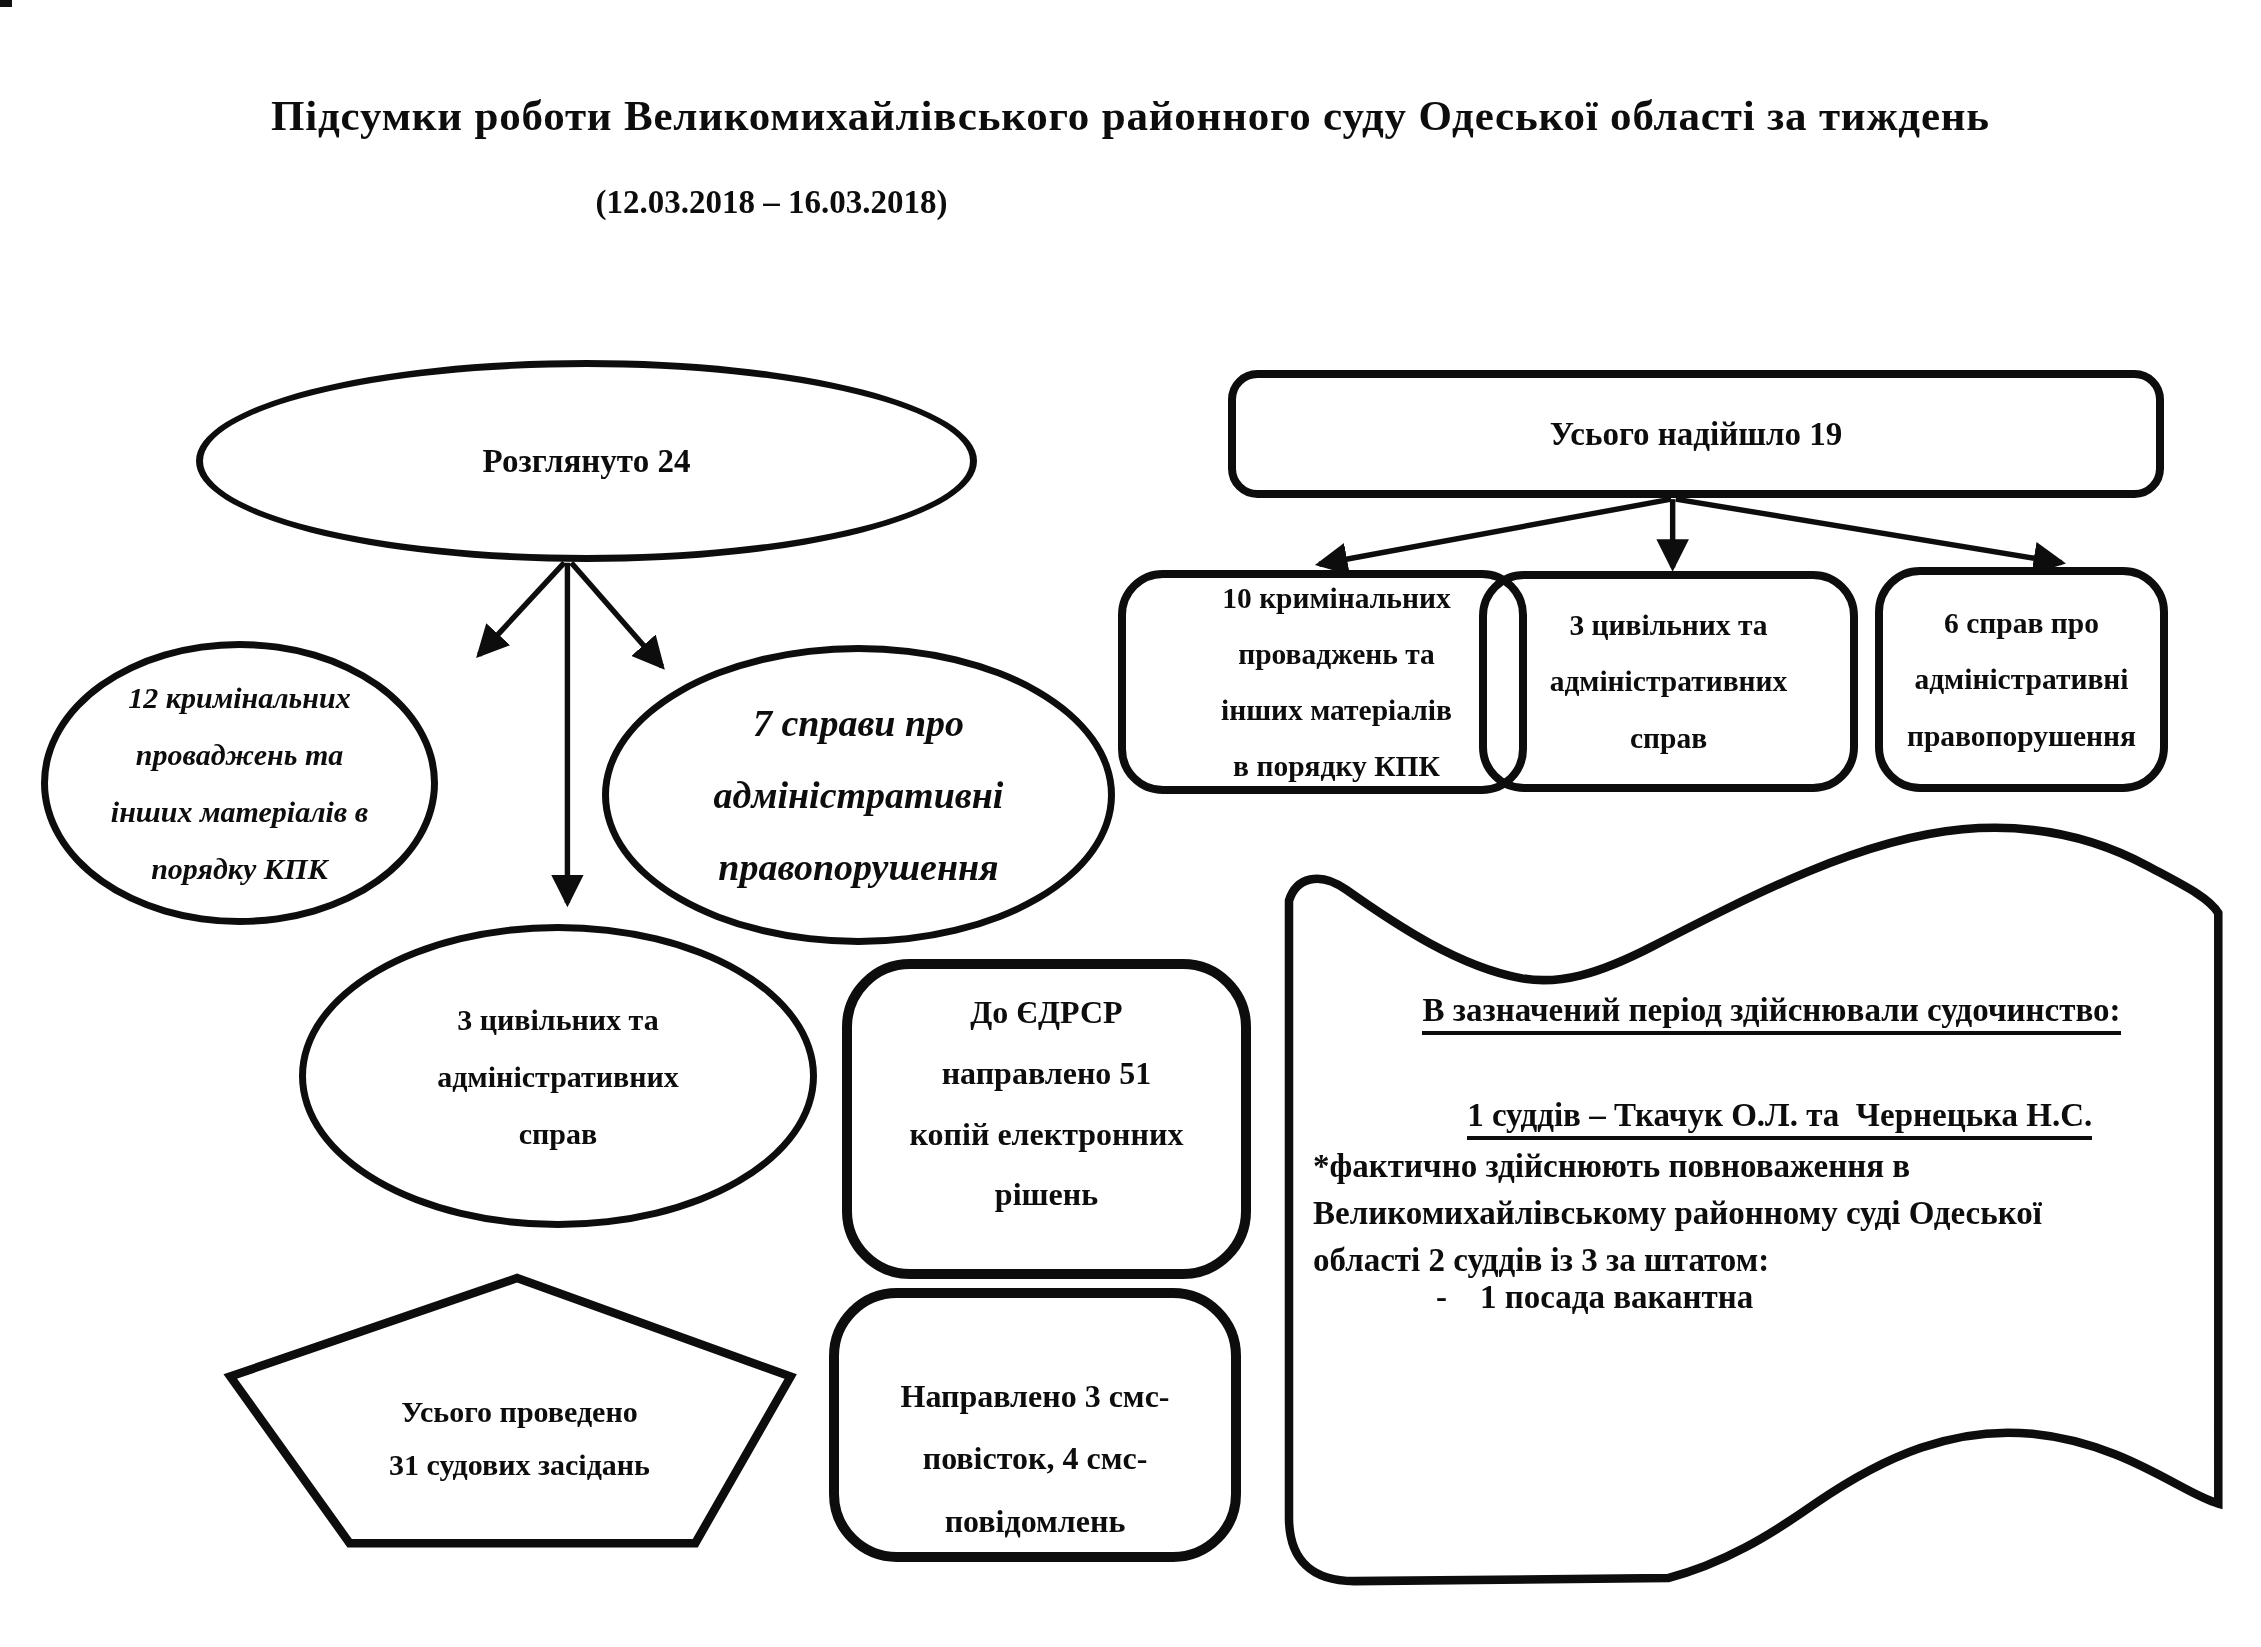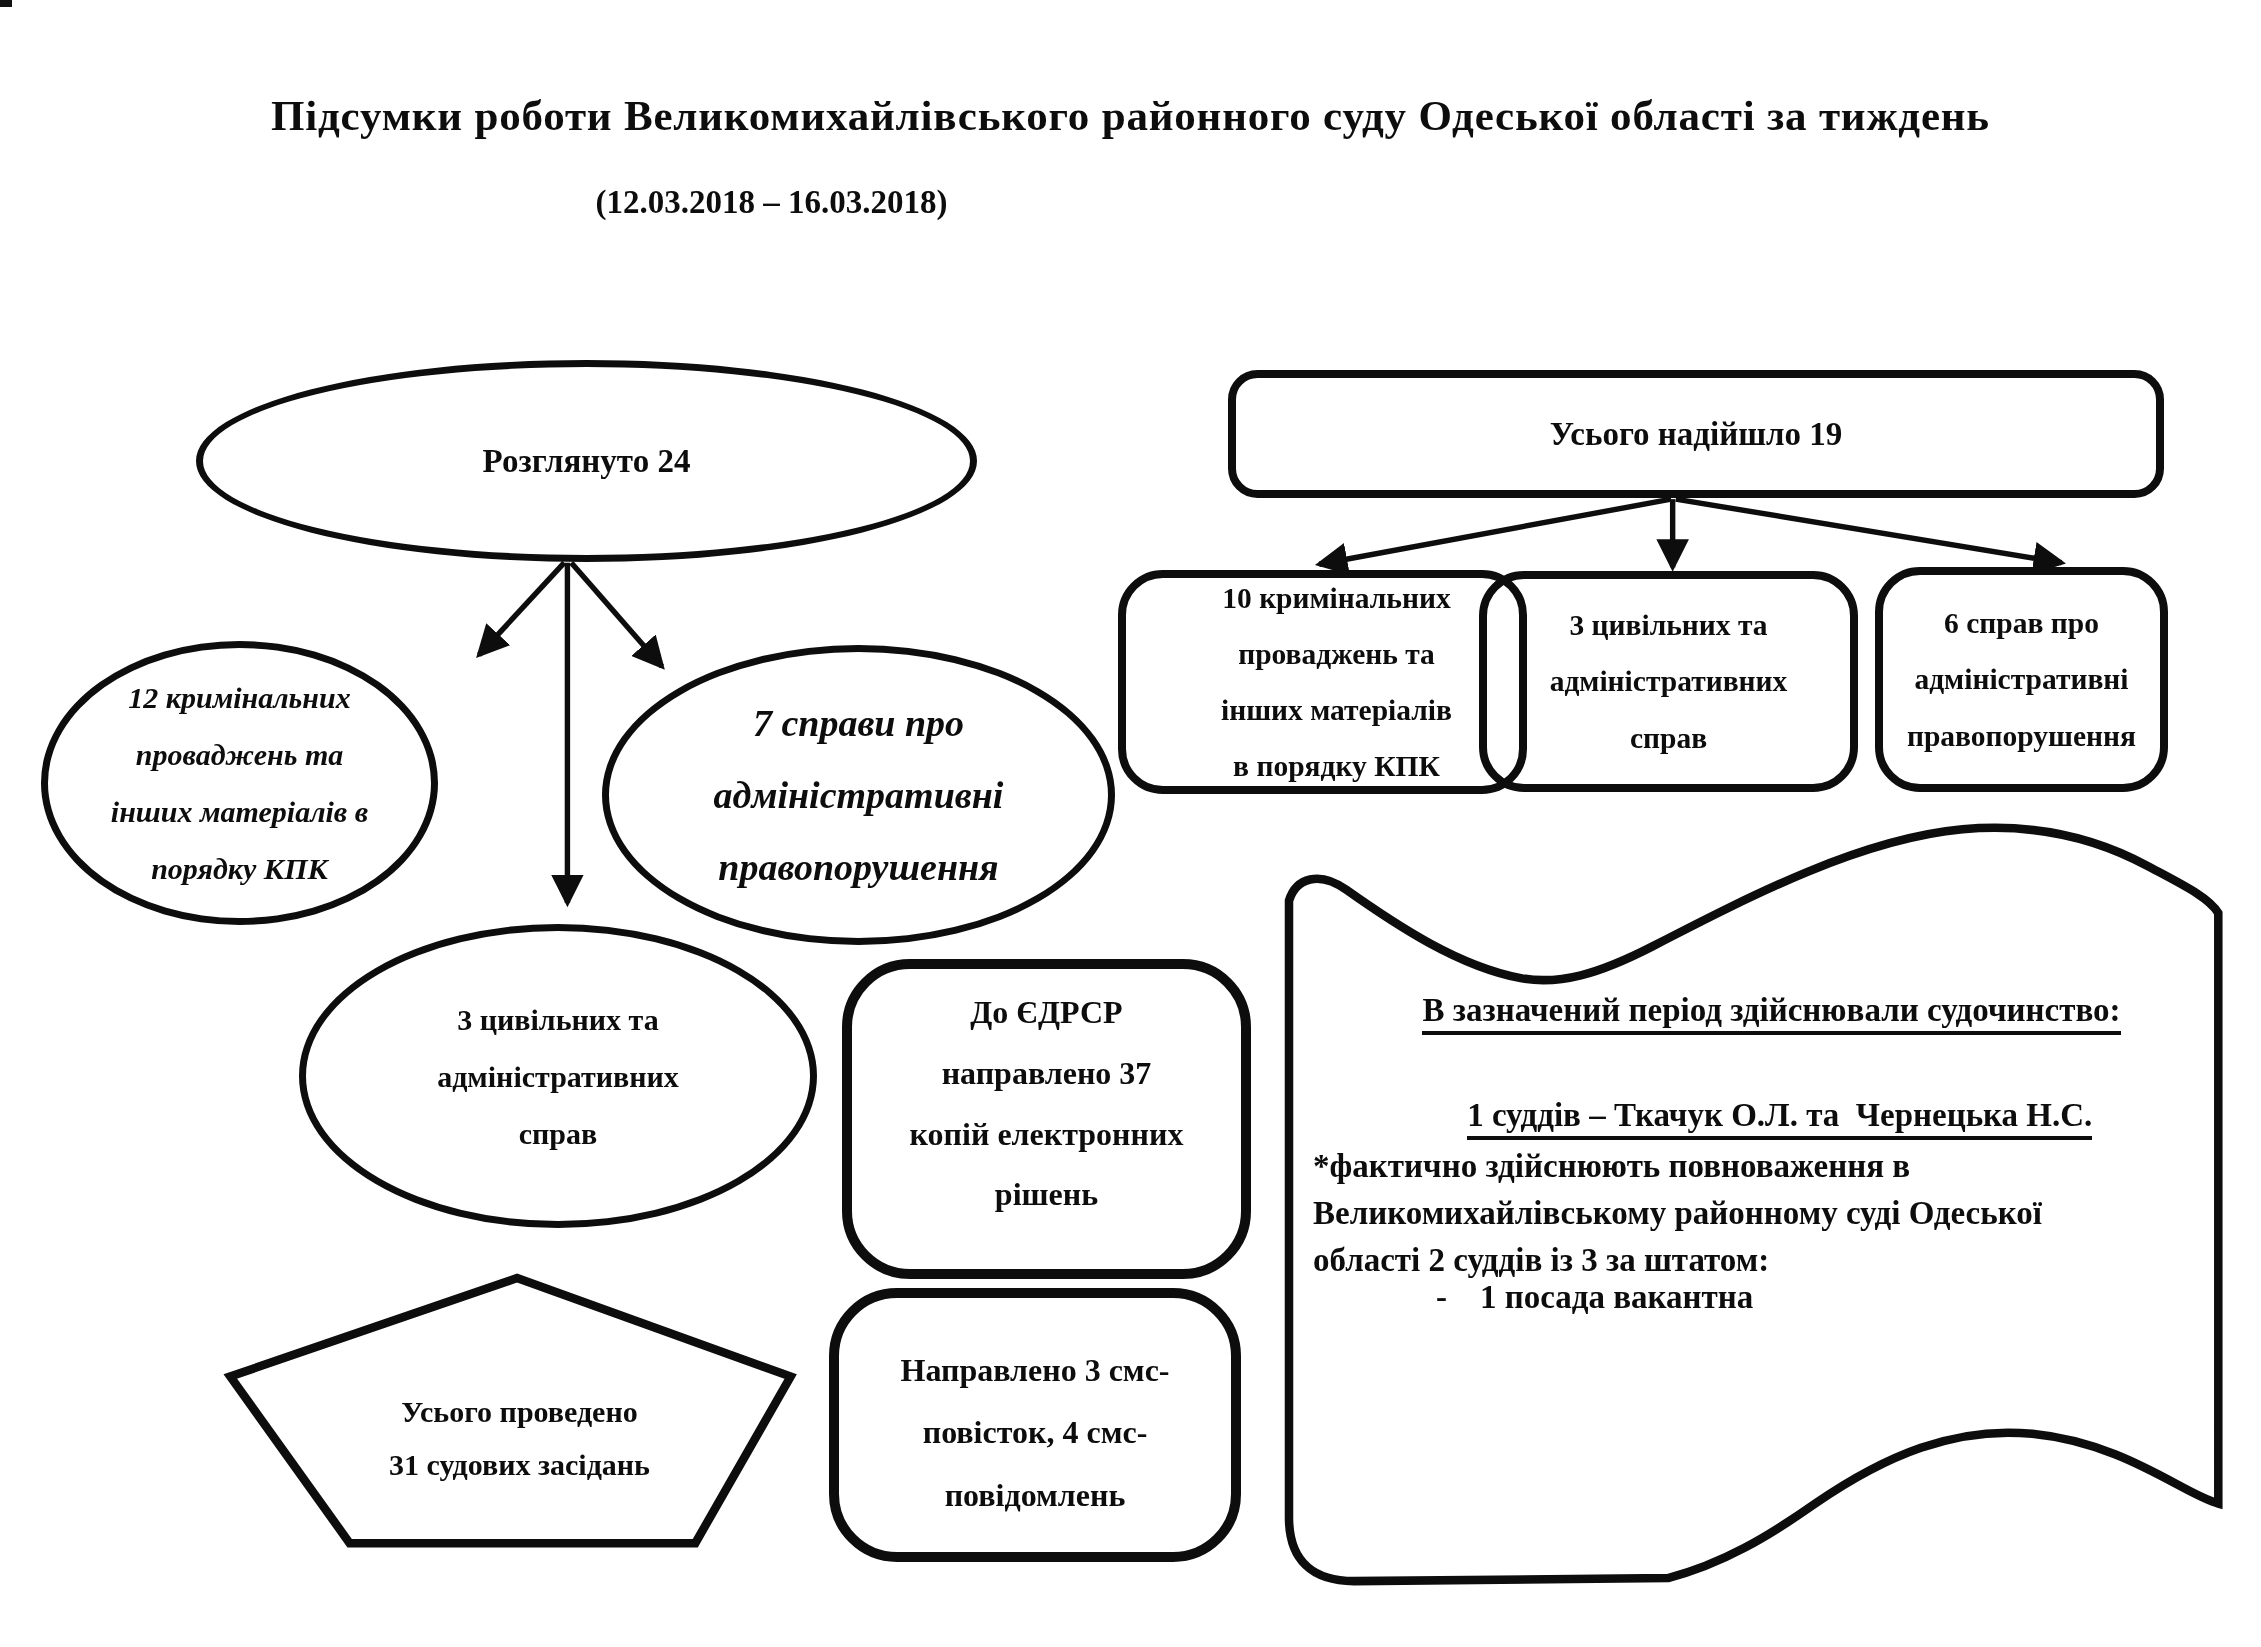--- a/index.html
+++ b/index.html
@@ -60,21 +60,21 @@
   #e-admin  { left: 602px;  top: 645px;  width: 513px;  height: 300px; font-size: 38px; font-style: italic; }
   #e-civil  { left: 299px;  top: 924px; width: 518px;  height: 304px; font-size: 30px; }
   #b-total  { left: 1228px; top: 370px;  width: 936px; height: 128px; font-size: 33px; border-radius: 29.5px; }
   #b-crim   { left: 1118px; top: 570px;  width: 409px;  height: 224px; font-size: 29.5px; padding-left: 28px; }
   #b-civil  { left: 1479px; top: 571px;  width: 379px;  height: 221px; font-size: 29.5px; }
   #b-admin  { left: 1875px; top: 567px;  width: 293px;  height: 225px; font-size: 29.5px; }
   #b-edrsr  { left: 842px; top: 959px; width: 409px;  height: 320px; font-size: 32px;
               border-width: 10px; border-radius: 68px; padding-bottom: 31px; }
   #b-sms    { left: 829px; top: 1288px; width: 412px;  height: 274px; font-size: 32px;
               border-width: 10px; border-radius: 68px;
-              align-items: center; padding-top: 15px; line-height: 1.95; }
+              align-items: flex-end; padding-top: 15px; line-height: 1.95; }
   #pentagon-label {
     left: 256px; top: 1386px; width: 527px;
     text-align: center; font-weight: bold; font-size: 30px;
     white-space: pre-line; line-height: 1.75;
   }
   .j-heading {
     left: 1302px; top: 992px; width: 915px;
     text-align: center; font-weight: bold; font-size: 33px;
   }
   .j-heading span, .j-judges span { border-bottom: 4.7px solid #0d0d0d; padding-bottom: 3.1px; margin-left: 24px; }
@@ -168,21 +168,21 @@
 справ</span>
 </div>
 <div class="node rbox" id="b-admin">
   <span>6 справ про
 адміністративні
 правопорушення</span>
 </div>
 
 <div class="node rbox" id="b-edrsr">
   <span>До ЄДРСР
-направлено 37
+направлено 51
 копій електронних
 рішень</span>
 </div>
 <div class="node rbox" id="b-sms">
   <span>Направлено 3 смс-
 повісток, 4 смс-
 повідомлень</span>
 </div>
 
 <div class="abs" id="pentagon-label">Усього проведено

